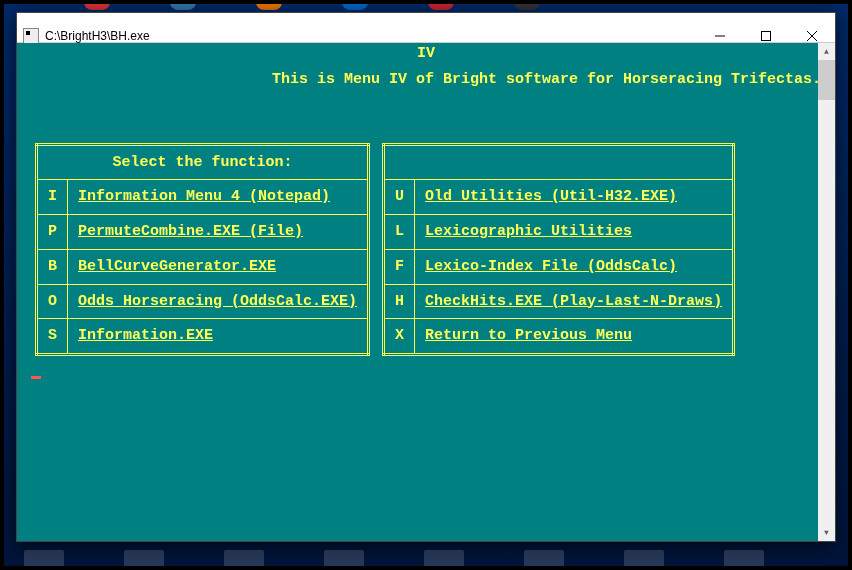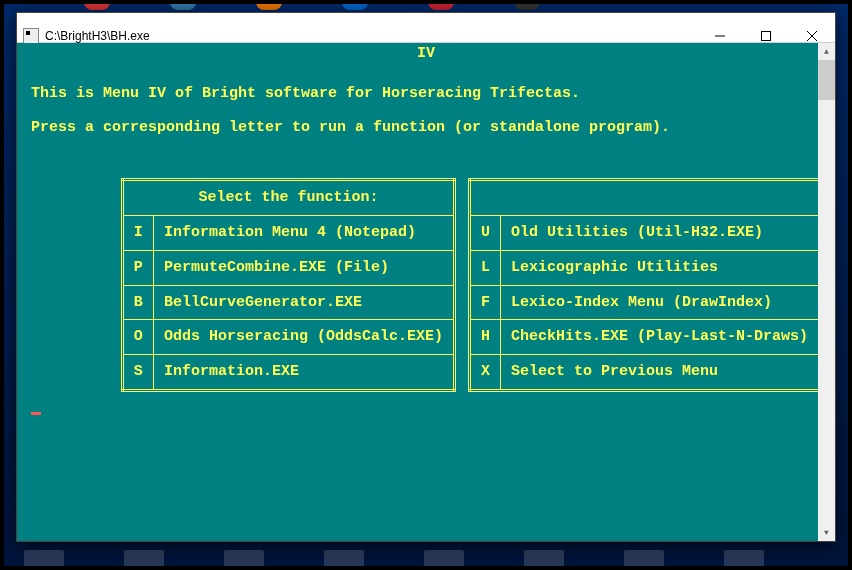--- a/index.html
+++ b/index.html
@@ -109,27 +109,26 @@
   .scroll-arrow.bot { bottom: 0; }
   .scroll-thumb {
     position: absolute;
     top: 17px; left: 0; right: 0; height: 40px;
     background: #cdcdcd;
   }
   .header-num {
     text-align: center;
     color: #ffff55;
   }
-  .intro { margin-top: 18px; }
+  .intro { margin-top: 4px; text-align: right; }
   .boxrow {
     display: flex;
     gap: 12px;
     margin-top: 40px;
     margin-left: 4px;
-    justify-content: flex-end;
   }
   table.menu {
     border-collapse: collapse;
   }
   table.menu th, table.menu td {
     border: 1px solid #ffff55;
     padding: 6px 10px;
     text-align: left;
     white-space: nowrap;
   }
@@ -140,20 +139,21 @@
     border-right: 3px double #ffff55;
     font-weight: bold;
   }
   table.menu td.key {
     text-align: center;
     width: 28px;
     border-left: 3px double #ffff55;
   }
   table.menu td.desc {
     border-right: 3px double #ffff55;
+    text-decoration: underline;
   }
   table.menu tr:last-child td {
     border-bottom: 3px double #ffff55;
   }
   table.menu tr:first-child th {
     border-bottom: 1px solid #ffff55;
   }
   table.menu thead th {
     border-bottom: 1px solid #ffff55;
   }
@@ -199,21 +199,20 @@
             <line x1="10" y1="0" x2="0" y2="10" stroke="#000" stroke-width="1"></line>
           </svg>
       </div>
     </div>
   </div>
 
   <div class="console">
     <div class="header-num">IV</div>
     <div class="intro">This is Menu IV of Bright software for Horseracing Trifectas.</div>
     <div style="height:12px"></div>
-    <div>Press a corresponding letter to run a function (or standalone program).</div>
 
     <div class="boxrow">
       <table class="menu leftcol">
         <thead>
           <tr>
               <th colspan="2">Select the function:</th>
             </tr>
         </thead>
         <tbody>
           <tr>
@@ -249,29 +248,29 @@
           <tr>
               <td class="key">U</td>
               <td class="desc">Old Utilities (Util-H32.EXE)</td>
             </tr>
           <tr>
               <td class="key">L</td>
               <td class="desc">Lexicographic Utilities</td>
             </tr>
           <tr>
               <td class="key">F</td>
-              <td class="desc">Lexico-Index Menu (DrawIndex)</td>
+              <td class="desc">Lexico-Index File (OddsCalc)</td>
             </tr>
           <tr>
               <td class="key">H</td>
               <td class="desc">CheckHits.EXE (Play-Last-N-Draws)</td>
             </tr>
           <tr>
               <td class="key">X</td>
-              <td class="desc">Select to Previous Menu</td>
+              <td class="desc">Return to Previous Menu</td>
             </tr>
         </tbody>
       </table>
     </div>
 
     <span class="cursor"></span>
 
     <div class="scrollbar">
       <div class="scroll-arrow top">▲</div>
       <div class="scroll-thumb"></div>

